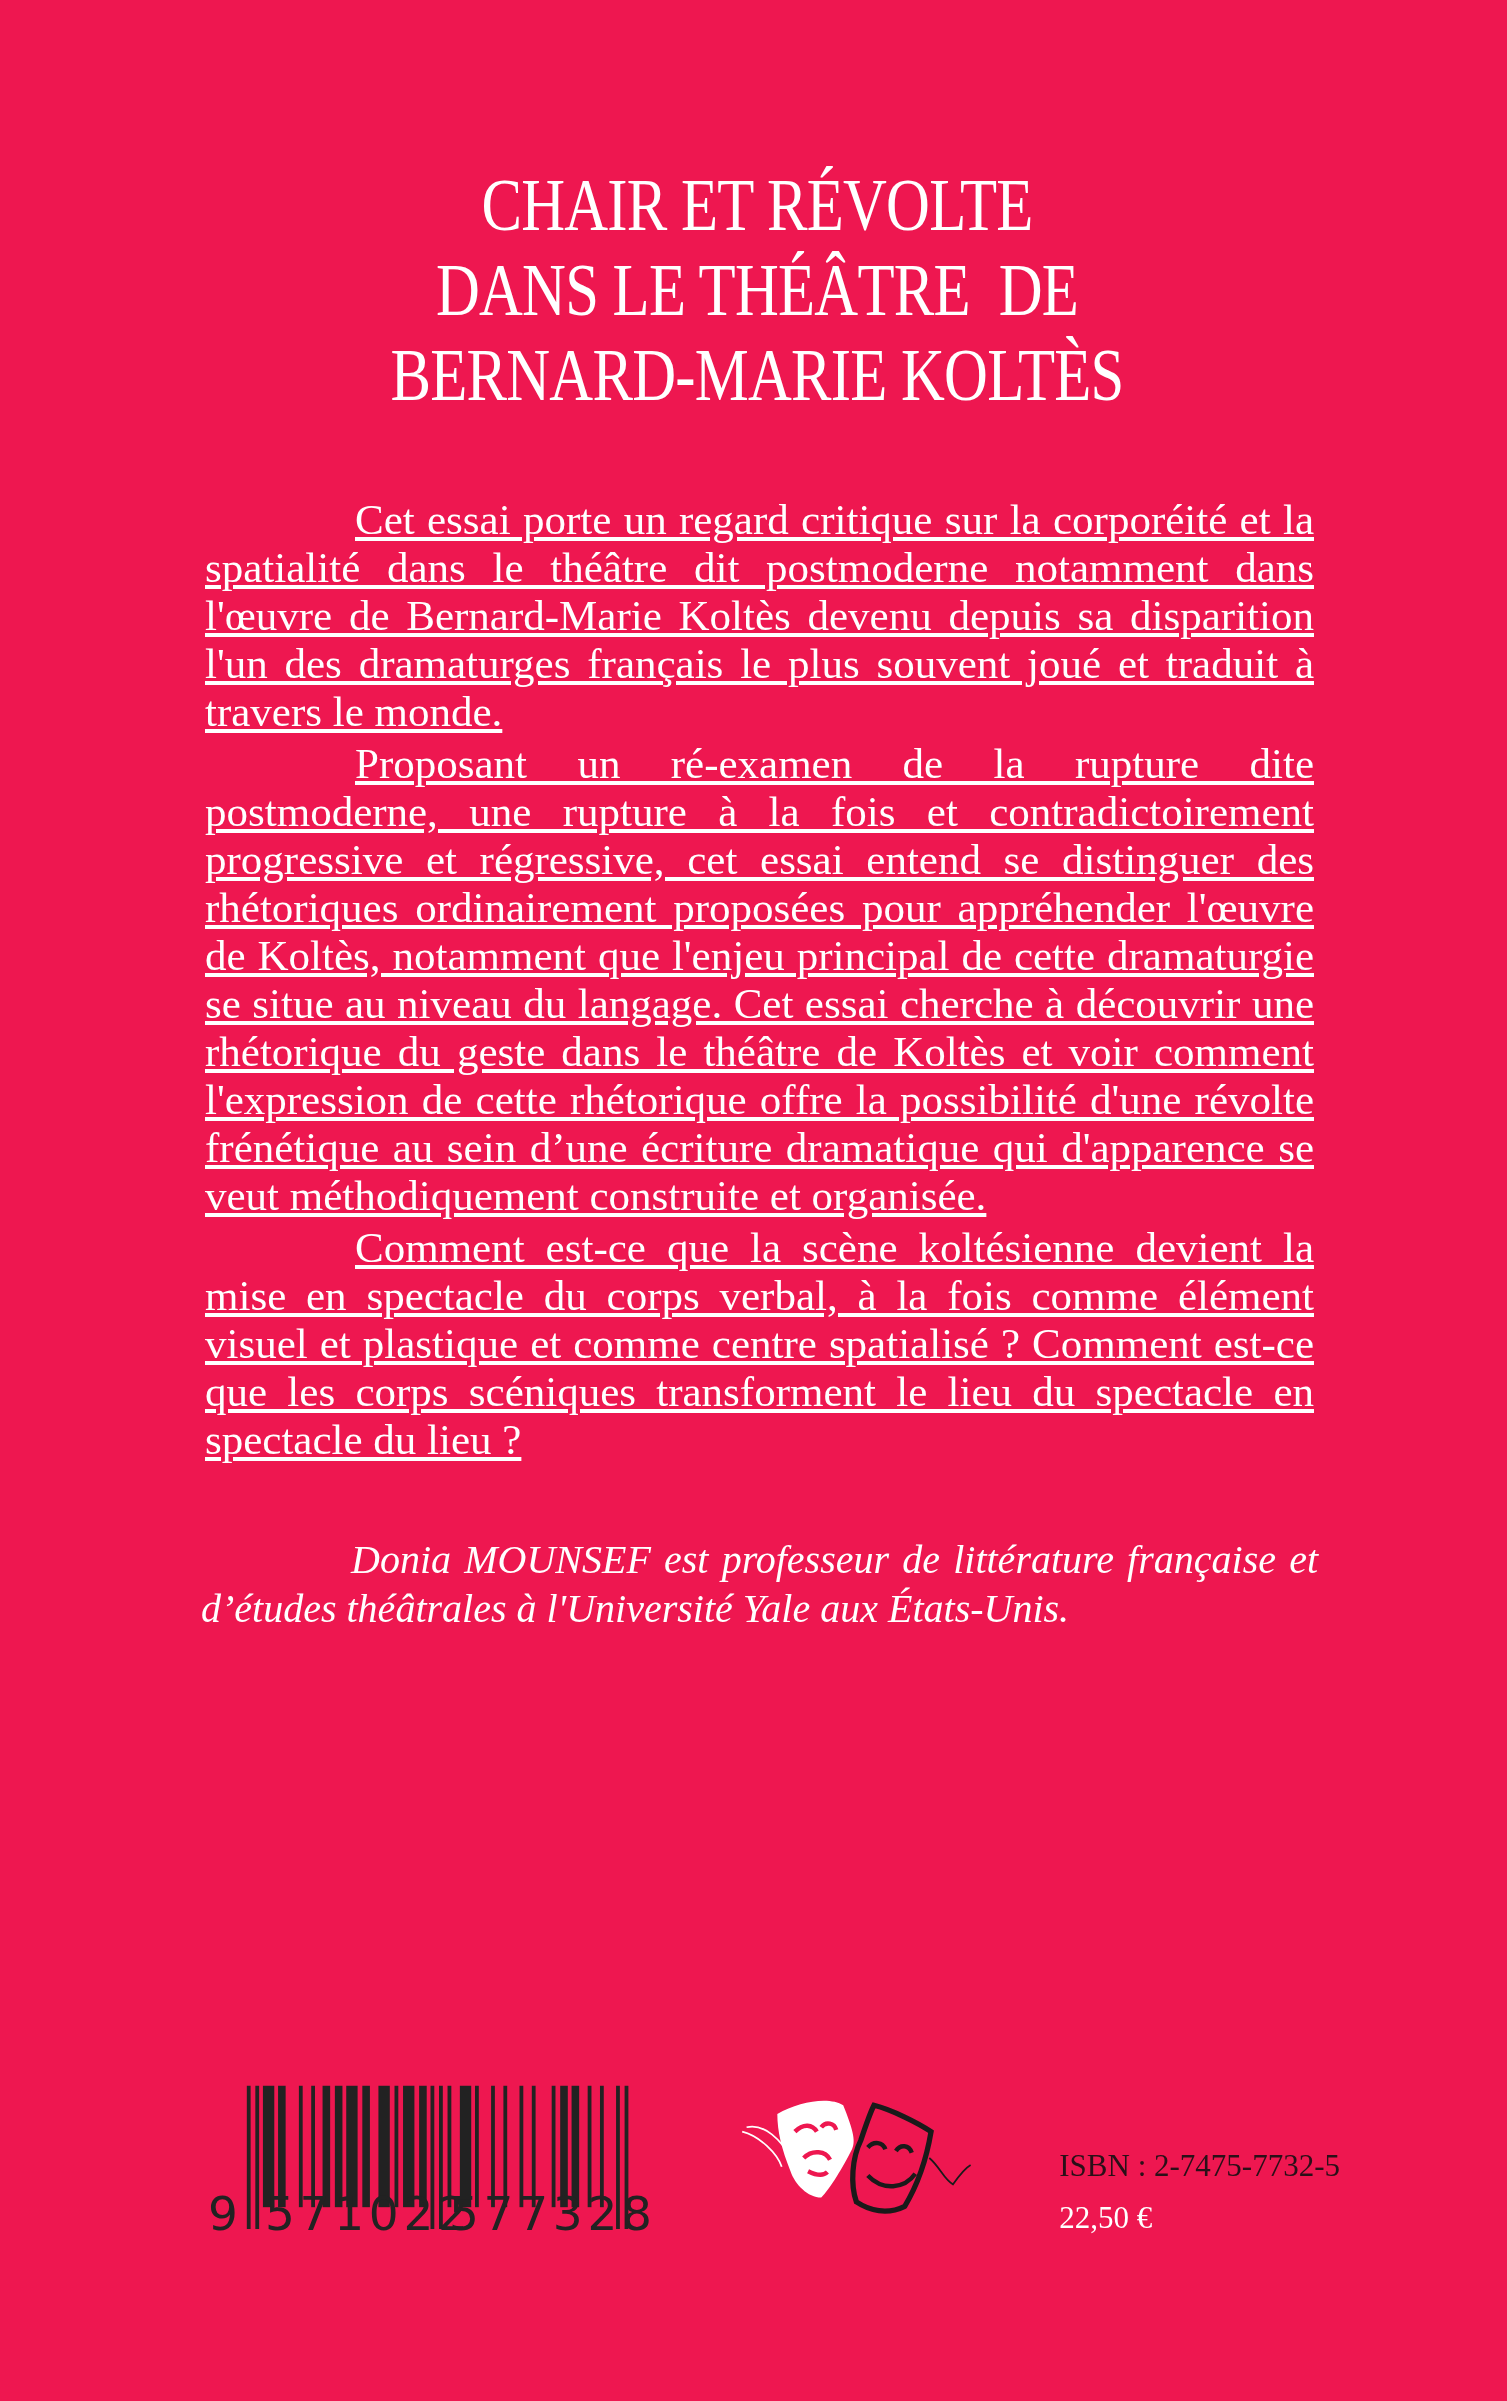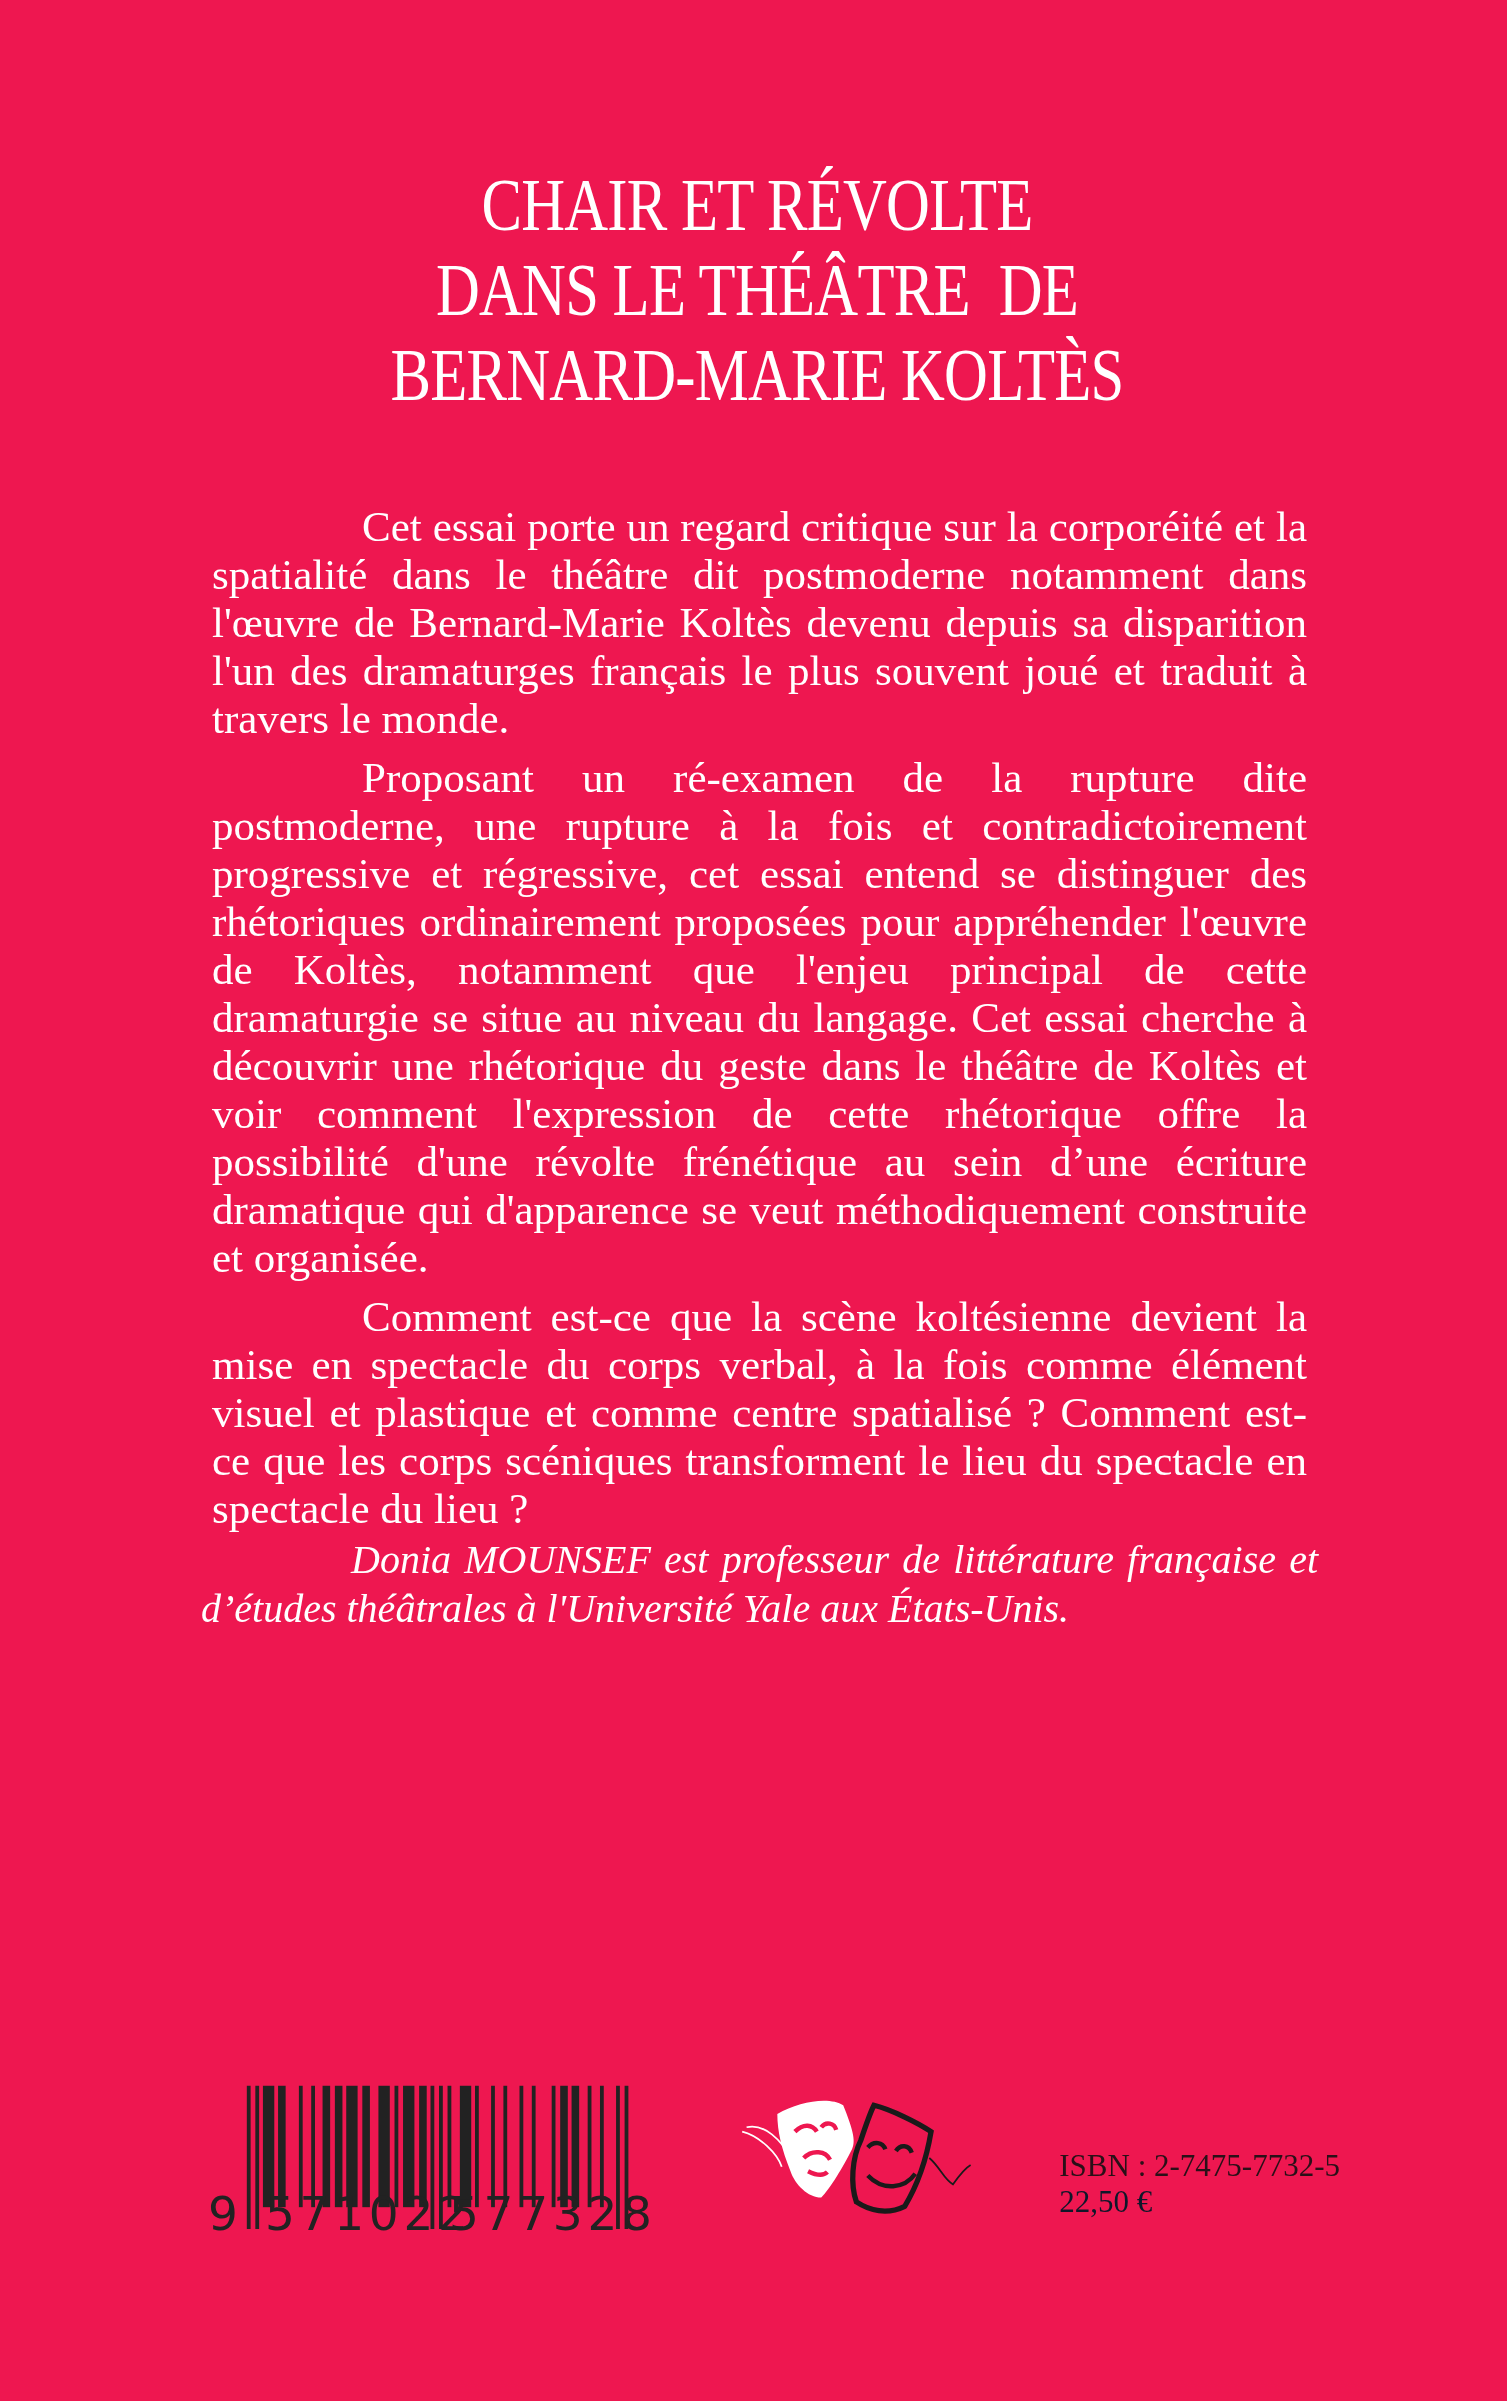--- a/index.html
+++ b/index.html
@@ -16,21 +16,21 @@
     font-size: 74px; line-height: 85px;
     letter-spacing: -0.9px;
     transform: scaleX(0.82); transform-origin: center top;
   }
   .title div { white-space: nowrap; }
   .body-text {
     position: absolute; left: 201px; top: 492px; width: 1117px;
     font-size: 43px; line-height: 48px;
     text-align: justify;
   }
-  .body-text p { margin: 11px; text-indent: 150px; }
+  .body-text p { margin: 4px; text-indent: 150px; text-decoration: underline; }
   .body-text p:first-child { }
   .author {
     position: absolute; left: 201px; top: 1535px; width: 1117px;
     font-size: 40px; line-height: 49px; font-style: italic;
     text-align: justify; text-indent: 150px;
   }
   .author b { font-weight: normal; }
   .barcode {
     position: absolute; left: 208px; top: 2063px; width: 445px; height: 166px;
   }
@@ -39,21 +39,21 @@
     font-family: "DejaVu Sans", sans-serif; font-size: 47px; color: #222;
     letter-spacing: 4.7px;
   }
   .barcode-digits span { position: absolute; top: 0; }
   .masks { position: absolute; left: 729px; top: 2087px; width: 246px; height: 142px; }
   .isbn {
     position: absolute; right: 168px; top: 2148px;
     text-align: left; color: #2a1018;
     font-size: 31px; line-height: 36px;
   }
-  .price { color: #0f172a; }
+  .price { color: #ffffff; margin-top: 16px; }
 </style>
 </head>
 <body>
 
 <div class="title">
   <div>CHAIR ET RÉVOLTE</div>
   <div style="white-space:pre">DANS LE THÉÂTRE  DE</div>
   <div>BERNARD-MARIE KOLTÈS</div>
 </div>
 

